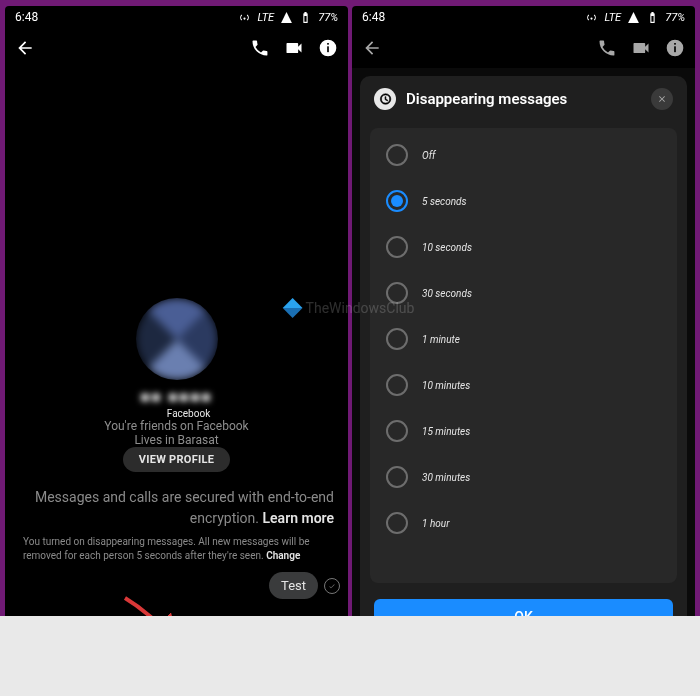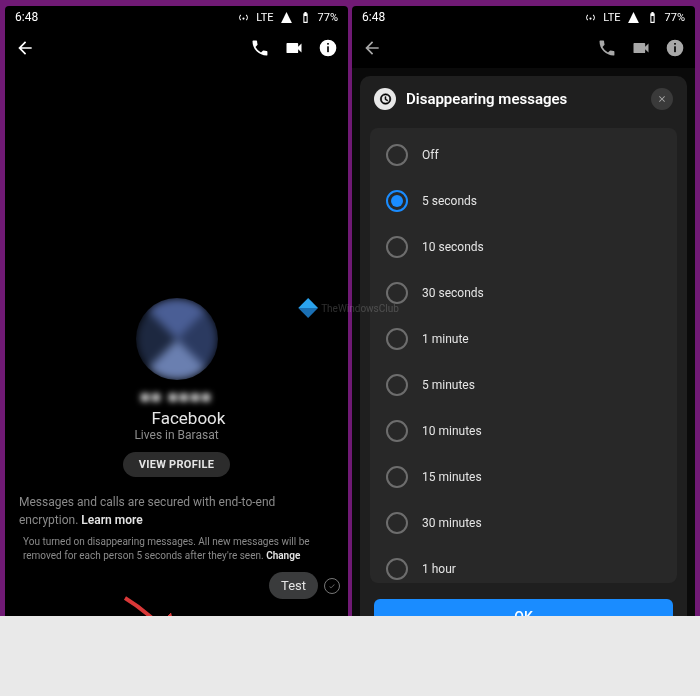--- a/index.html
+++ b/index.html
@@ -2,39 +2,39 @@
 <html><head>
 <meta charset="utf-8">
 <style>
   html,body{margin:0;padding:0;background:#e9e9e9;font-family:-apple-system,BlinkMacSystemFont,"Segoe UI",Roboto,Helvetica,Arial,sans-serif;}
   .stage{width:700px;height:616px;position:relative;background:#701a75;}
   .phone{position:absolute;top:6px;width:343px;height:683px;background:#000;border-radius:4px;overflow:hidden;color:#fff;}
   .phone.left{left:5px;}
   .phone.right{left:352px;}
   
   .status{display:flex;justify-content:space-between;align-items:center;height:22px;padding:0 10px;font-size:12px;}
-  .status .right-icons{display:flex;align-items:center;gap:6px;}
+  .status .right-icons{display:flex;align-items:center;gap:6px;font-style:italic;}
   .status svg{width:13px;height:13px;fill:#fff;}
   
   .appbar{display:flex;align-items:center;height:40px;padding:0 10px;gap:14px;}
   .appbar .spacer{flex:1;}
   .appbar svg{width:20px;height:20px;fill:#fff;}
   .appbar.dim svg{fill:#a8a8a8;}
   
   .chat-body{position:absolute;top:62px;bottom:78px;left:0;right:0;}
   .profile-block{position:absolute;top:230px;left:0;right:0;display:flex;flex-direction:column;align-items:center;}
   .avatar{width:82px;height:82px;border-radius:50%;background:
     conic-gradient(from 45deg,#2b3a60 0 25%,#6a7fb0 0 50%,#1d2840 0 75%,#4a5e95 0 100%);
     filter:blur(4px);}
   .avatar-wrap{width:82px;height:82px;border-radius:50%;overflow:hidden;position:relative;}
   .person-name{margin-top:8px;font-size:15px;font-weight:600;color:#fff;filter:blur(3px);letter-spacing:2px;}
-  .sub1{margin-top:2px;font-size:17px;color:#e6e6e6;margin-left:24px;}
+  .sub1{margin-top:2px;font-size:10px;color:#e6e6e6;margin-left:24px;}
   .sub2{font-size:12px;color:#8e8e8e;}
-  .view-profile{margin-top:10px;background:#2c2c2c;color:#e5e5e5;border-radius:16px;padding:6px 16px;font-size:11px;font-weight:700;letter-spacing:0.3px;}
-  .encrypt{position:absolute;bottom:82px;left:0;right:0;text-align:left;font-size:12px;color:#8a8a8a;padding:0 14px;line-height:1.5;}
+  .view-profile{background:#2c2c2c;color:#e5e5e5;border-radius:16px;padding:6px 16px;font-size:11px;font-weight:700;letter-spacing:0.3px;}
+  .encrypt{position:absolute;bottom:82px;left:0;right:0;text-align:right;font-size:14px;color:#8a8a8a;padding:0 14px;line-height:1.5;}
   .encrypt b{color:#e4e4e4;font-weight:600;}
   .disappear-note{position:absolute;bottom:48px;left:0;right:0;text-align:left;font-size:10px;color:#8a8a8a;padding:0 18px;line-height:1.4;}
   .disappear-note b{color:#e4e4e4;font-weight:600;}
   .msg-row{position:absolute;bottom:12px;right:8px;display:flex;align-items:center;gap:6px;}
   .bubble{background:#3a3b3c;color:#e4e4e4;font-size:13px;padding:6px 12px;border-radius:16px;}
   .read-check{width:14px;height:14px;border-radius:50%;border:1px solid #777;display:flex;align-items:center;justify-content:center;}
   .read-check svg{width:8px;height:8px;fill:#777;}
   
   .composer{position:absolute;left:0;right:0;bottom:34px;height:44px;display:flex;align-items:center;padding:0 8px;gap:10px;}
   .cicon{width:20px;height:20px;display:flex;align-items:center;justify-content:center;}
@@ -58,25 +58,25 @@
   .modal-header .hicon{width:22px;height:22px;background:#e8e8e8;border-radius:50%;display:flex;align-items:center;justify-content:center;}
   .modal-header .hicon svg{width:14px;height:14px;fill:#000;stroke:#000;}
   .modal-title{font-size:15px;font-weight:600;flex:1;}
   .close-x{width:22px;height:22px;background:#3a3a3a;border-radius:50%;display:flex;align-items:center;justify-content:center;}
   .close-x svg{width:10px;height:10px;fill:#aaa;}
   .options{flex:1;background:#282828;margin:6px 10px;border-radius:8px;padding:4px 0;overflow:hidden;}
   .option{display:flex;align-items:center;gap:14px;padding:12px 16px;}
   .radio{width:18px;height:18px;border-radius:50%;border:2px solid #6d6d6d;flex-shrink:0;position:relative;}
   .radio.sel{border-color:#1a8cff;}
   .radio.sel::after{content:"";position:absolute;inset:3px;background:#1a8cff;border-radius:50%;}
-  .opt-label{font-size:12px;color:#e5e5e5;}
+  .opt-label{font-size:10px;color:#e5e5e5;font-style:italic;}
   .modal-footer{padding:10px 14px 14px;}
   .ok-btn{background:#1a8cff;color:#fff;text-align:center;padding:10px 0;border-radius:6px;font-size:14px;font-weight:500;}
   
-  .watermark{position:absolute;left:50%;top:50%;transform:translate(-50%,-50%);color:rgba(255,255,255,0.18);font-size:10px;display:flex;align-items:center;gap:6px;pointer-events:none;white-space:nowrap;}
+  .watermark{position:absolute;left:50%;top:50%;transform:translate(-50%,-50%);color:rgba(255,255,255,0.18);font-size:14px;display:flex;align-items:center;gap:6px;pointer-events:none;white-space:nowrap;}
   .wm-logo{width:14px;height:14px;position:relative;}
   .wm-logo::before{content:"";position:absolute;inset:0;background:linear-gradient(135deg,#2aa3ef 50%,#1a6fb3 50%);transform:rotate(45deg);}
 </style>
 </head>
 <body>
 
 <div class="stage">
 
   <div class="phone left">
     <div class="status">
@@ -122,20 +122,21 @@
         </span>
     </div>
 
     <div class="chat-body">
       <div class="profile-block">
         <div class="avatar-wrap">
             <div class="avatar"></div>
           </div>
         <div class="person-name">■■ ■■■■</div>
         <div class="sub1">Facebook</div>
+        <div class="sub2">You're friends on Facebook</div>
         <div class="sub2">Lives in Barasat</div>
         <div class="view-profile">VIEW PROFILE</div>
       </div>
 
       <div class="encrypt">
         <span>Messages and calls are secured with end-to-end encryption.</span>
         <b>Learn more</b>
       </div>
       <div class="disappear-note">
         <span>You turned on disappearing messages. All new messages will be removed for each person 5 seconds after they're seen.</span>
@@ -281,24 +282,20 @@
           <div class="option">
             <div class="radio"></div>
             <div class="opt-label">30 seconds</div>
           </div>
           <div class="option">
             <div class="radio"></div>
             <div class="opt-label">1 minute</div>
           </div>
           <div class="option">
             <div class="radio"></div>
-            <div class="opt-label">5 minutes</div>
-          </div>
-          <div class="option">
-            <div class="radio"></div>
             <div class="opt-label">10 minutes</div>
           </div>
           <div class="option">
             <div class="radio"></div>
             <div class="opt-label">15 minutes</div>
           </div>
           <div class="option">
             <div class="radio"></div>
             <div class="opt-label">30 minutes</div>
           </div>

